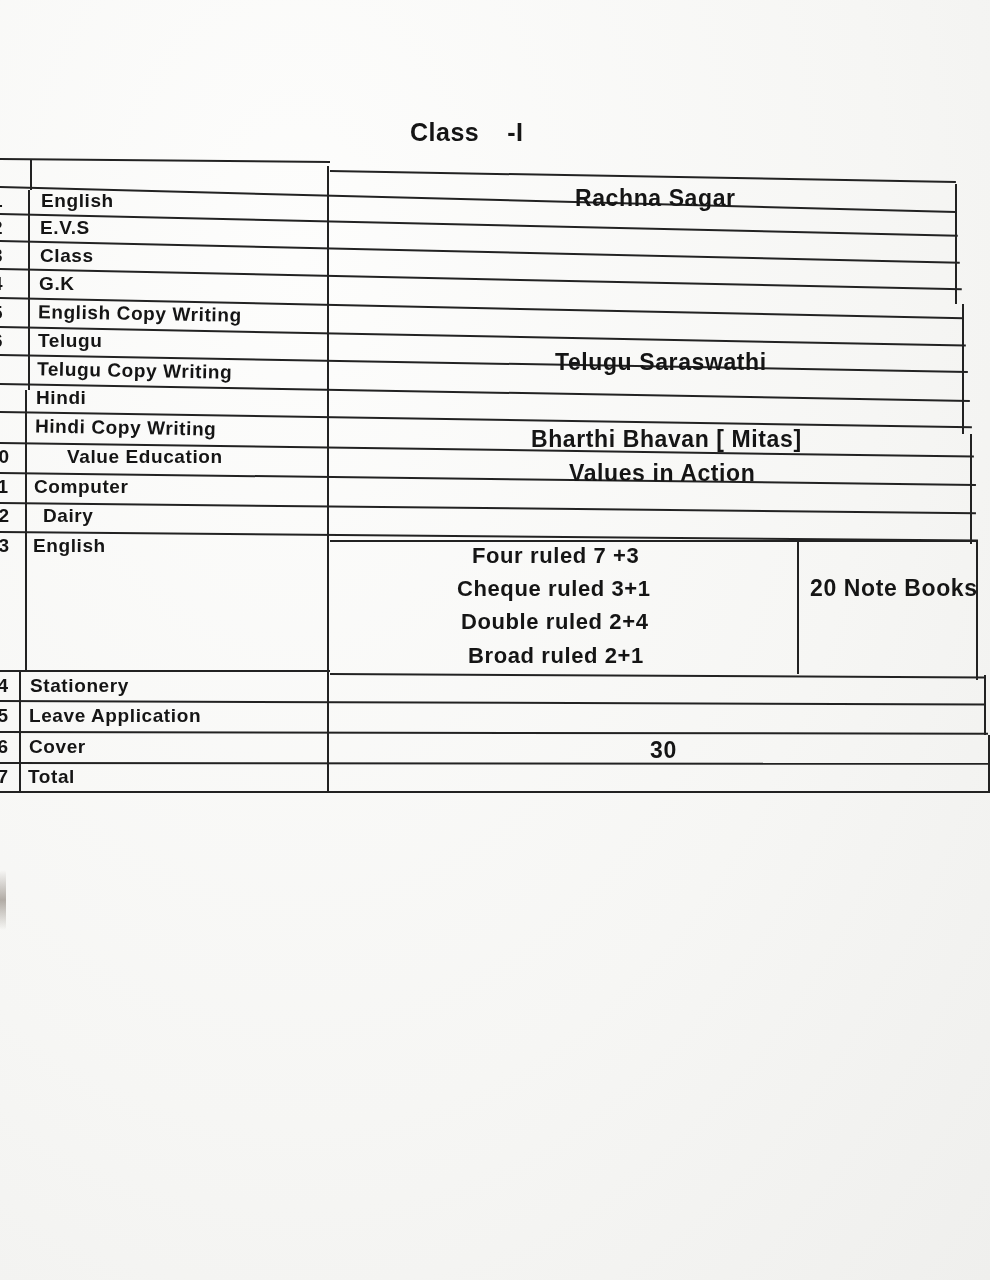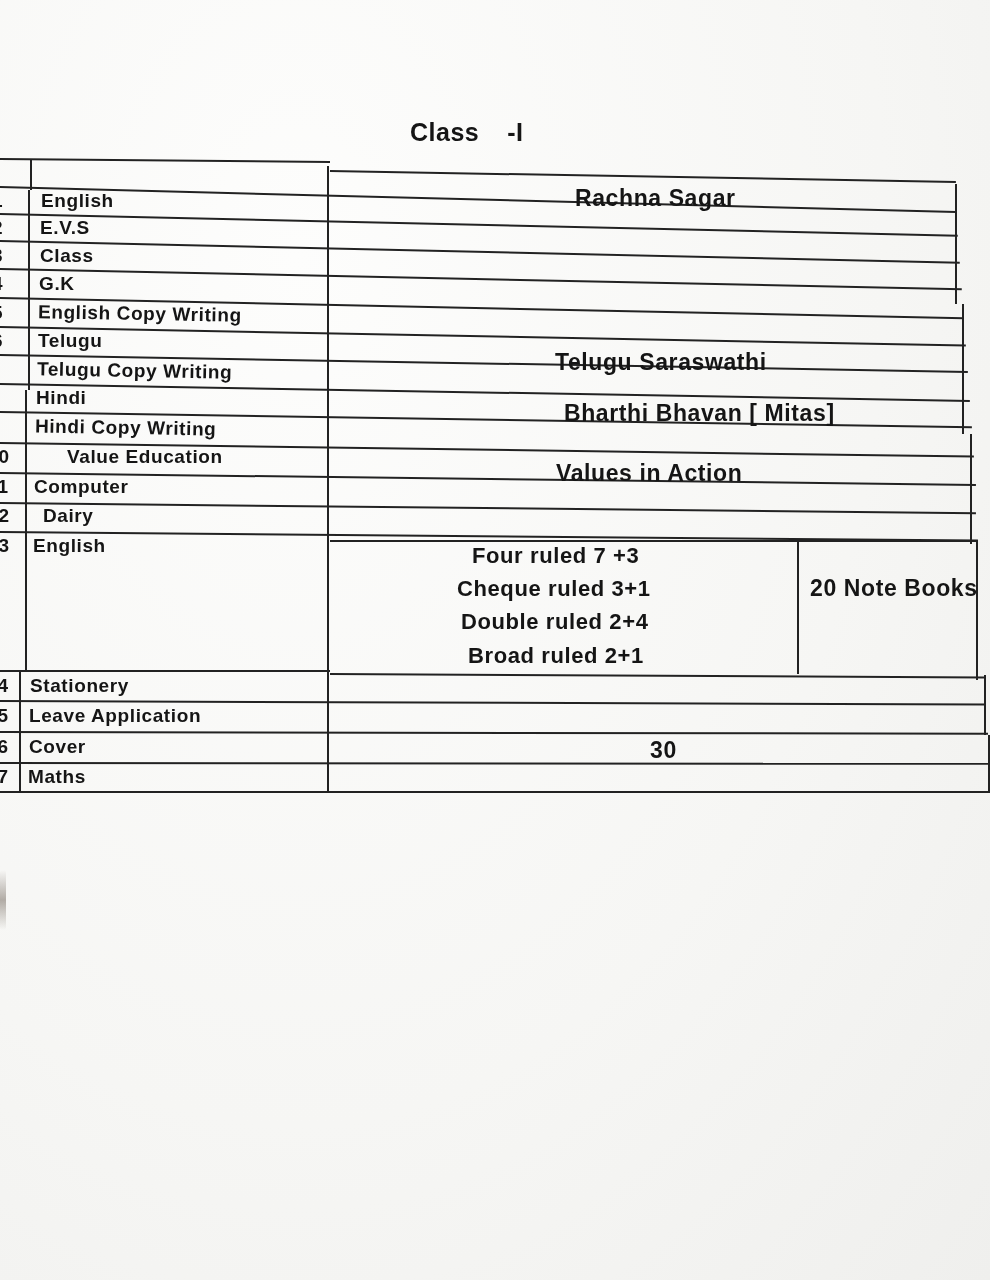--- a/index.html
+++ b/index.html
@@ -154,26 +154,26 @@
   <div class="cell-subject" style="left:37px;top:360px;transform:rotate(1deg);">Telugu Copy Writing</div>
   <div class="cell-subject" style="left:36px;top:387px;">Hindi</div>
   <div class="cell-subject" style="left:35px;top:417px;transform:rotate(1deg);">Hindi Copy Writing</div>
   <div class="cell-subject" style="left:35px;top:446px;margin-left:32px;">Value Education</div>
   <div class="cell-subject" style="left:34px;top:476px;">Computer</div>
   <div class="cell-subject" style="left:43px;top:505px;">Dairy</div>
   <div class="cell-subject" style="left:33px;top:535px;">English</div>
   <div class="cell-subject" style="left:30px;top:675px;">Stationery</div>
   <div class="cell-subject" style="left:29px;top:705px;">Leave Application</div>
   <div class="cell-subject" style="left:29px;top:736px;">Cover</div>
-  <div class="cell-subject" style="left:28px;top:766px;">Maths</div>
+  <div class="cell-subject" style="left:28px;top:766px;">Total</div>
 
   <div class="cell-publisher" style="left:575px;top:185px;">Rachna Sagar</div>
   <div class="cell-publisher" style="left:555px;top:349px;">Telugu Saraswathi</div>
-  <div class="cell-publisher" style="left:531px;top:400px;margin-left:33px;">Bharthi Bhavan [ Mitas]</div>
-  <div class="cell-publisher" style="left:556px;top:460px;">Values in Action</div>
+  <div class="cell-publisher" style="left:531px;top:426px;">Bharthi Bhavan [ Mitas]</div>
+  <div class="cell-publisher" style="left:569px;top:460px;">Values in Action</div>
   <div class="cell-publisher" style="left:650px;top:737px;">30</div>
 
   <div class="copies-line" style="left:472px;top:543px;">Four ruled 7 +3</div>
   <div class="copies-line" style="left:457px;top:576px;">Cheque ruled 3+1</div>
   <div class="copies-line" style="left:461px;top:609px;">Double ruled 2+4</div>
   <div class="copies-line" style="left:468px;top:643px;">Broad ruled 2+1</div>
   <div class="cell-publisher" style="left:810px;top:575px;">20 Note Books</div>
 </div>
 
 <div class="smudge"></div>

